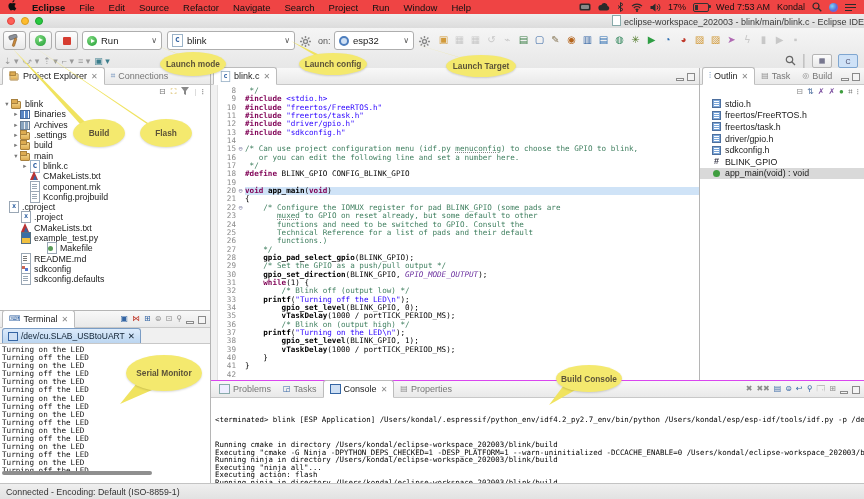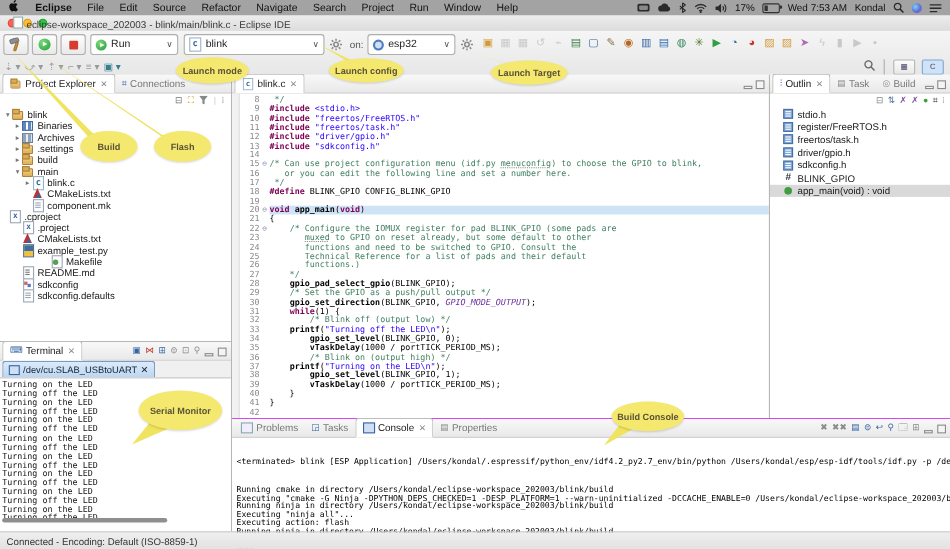--- a/index.html
+++ b/index.html
@@ -1,39 +1,39 @@
 <!DOCTYPE html>
 <html><head>
 <meta charset="utf-8">
 <style>
   html,body{margin:0;padding:0;background:#888;}
   #app{position:relative;width:864px;height:499px;background:#fff;overflow:hidden;
        font-family:"Liberation Sans","DejaVu Sans",sans-serif;-webkit-font-smoothing:antialiased;}
   
-  #menubar{position:absolute;left:0;top:0;width:864px;height:14px;background:#a3a3a3;
+  #menubar{position:absolute;left:0;top:0;width:864px;height:14px;background:#ef4444;
            border-bottom:1px solid #d6d6d6;display:flex;font-size:9.5px;color:#111;}
   #menu-list{display:flex;align-items:center;gap:0;list-style:none;margin:0;padding:0 0 0 8px;}
   #menu-list li{padding:0 7px;cursor:default;}
   #menu-list li.app{font-weight:bold;}
   #menu-status{margin-left:auto;display:flex;align-items:center;gap:7px;padding-right:8px;font-size:9px;color:#111;}
   .mb-ic{display:inline-flex;align-items:center;justify-content:center;height:10px;}
   .battery{position:relative;width:14px;height:7px;border:1px solid #333;border-radius:2px;}
   .battery::before{content:"";position:absolute;left:1px;top:1px;bottom:1px;width:3px;background:#333;}
   .battery::after{content:"";position:absolute;right:-3px;top:1px;width:2px;height:3px;background:#333;border-radius:0 1px 1px 0;}
   .siri{width:9px;height:9px;border-radius:50%;background:radial-gradient(circle at 35% 35%,#7fd4f5,#5a6fd8 55%,#b34fc4);}
   
   #titlebar{position:absolute;left:0;top:14px;width:864px;height:14px;
             background:linear-gradient(#ededed,#dcdcdc);border-bottom:1px solid #b9b9b9;
             display:flex;align-items:center;}
   .lights{display:flex;gap:6px;padding-left:7px;}
   .light{width:8px;height:8px;border-radius:50%;}
   .light.red{background:#ff5f57;border:1px solid #e0443e;box-sizing:border-box;}
   .light.yellow{background:#febc2e;border:1px solid #d89c21;box-sizing:border-box;}
   .light.green{background:#28c840;border:1px solid #1da32f;box-sizing:border-box;}
-  #window-title{position:absolute;left:12px;right:0;text-align:left;font-size:9px;color:#3a3a3a;}
+  #window-title{position:absolute;left:12px;right:0;text-align:right;font-size:9px;color:#3a3a3a;}
   #window-title .doc{display:inline-block;width:7px;height:9px;background:#fff;border:1px solid #8aa;vertical-align:-1px;margin-right:3px;}
   
   #toolbar{position:absolute;left:0;top:28px;width:864px;height:40px;
            background:linear-gradient(#f5f5f5,#e7e7e7);border-bottom:1px solid #c9c9c9;}
   .tbtn{position:absolute;top:3px;height:19px;border:1px solid #aeaeae;border-radius:3px;
         background:linear-gradient(#fefefe,#e9e9e9);display:flex;align-items:center;justify-content:center;box-sizing:border-box;}
   .combo{position:absolute;top:3px;height:19px;border:1px solid #aeaeae;border-radius:3px;background:#fff;
          display:flex;align-items:center;font-size:9.5px;color:#222;padding:0 4px;box-sizing:border-box;gap:4px;}
   .combo .chev{margin-left:auto;color:#555;font-size:8px;}
   .playball{width:11px;height:11px;border-radius:50%;background:radial-gradient(circle at 35% 30%,#7ed87e,#1e9e33);position:relative;}
@@ -376,20 +376,25 @@
         <div class="trow" style="padding-left: 21px;">
           <span class="arr"></span>
           <span class="ic cmake"></span>
           <span class="lbl">CMakeLists.txt</span>
         </div>
         <div class="trow" style="padding-left: 21px;">
           <span class="arr"></span>
           <span class="ic file"></span>
           <span class="lbl">component.mk</span>
         </div>
+        <div class="trow" style="padding-left: 21px;">
+          <span class="arr"></span>
+          <span class="ic file"></span>
+          <span class="lbl">Kconfig.projbuild</span>
+        </div>
         <div class="trow" style="padding-left: 0;">
           <span class="arr"></span>
           <span class="ic xfile"></span>
           <span class="lbl">.cproject</span>
         </div>
         <div class="trow" style="padding-left: 12px;">
           <span class="arr"></span>
           <span class="ic xfile"></span>
           <span class="lbl">.project</span>
         </div>
@@ -538,21 +543,21 @@
       <span style="color:#333">⌗</span>
       <span>⁝</span>
     </div>
     <div id="outline-items">
         <div class="orow">
           <span class="oic include"></span>
           <span>stdio.h</span>
         </div>
         <div class="orow">
           <span class="oic include"></span>
-          <span>register/FreeRTOS.h</span>
+          <span>freertos/FreeRTOS.h</span>
         </div>
         <div class="orow">
           <span class="oic include"></span>
           <span>freertos/task.h</span>
         </div>
         <div class="orow">
           <span class="oic include"></span>
           <span>driver/gpio.h</span>
         </div>
         <div class="orow">

